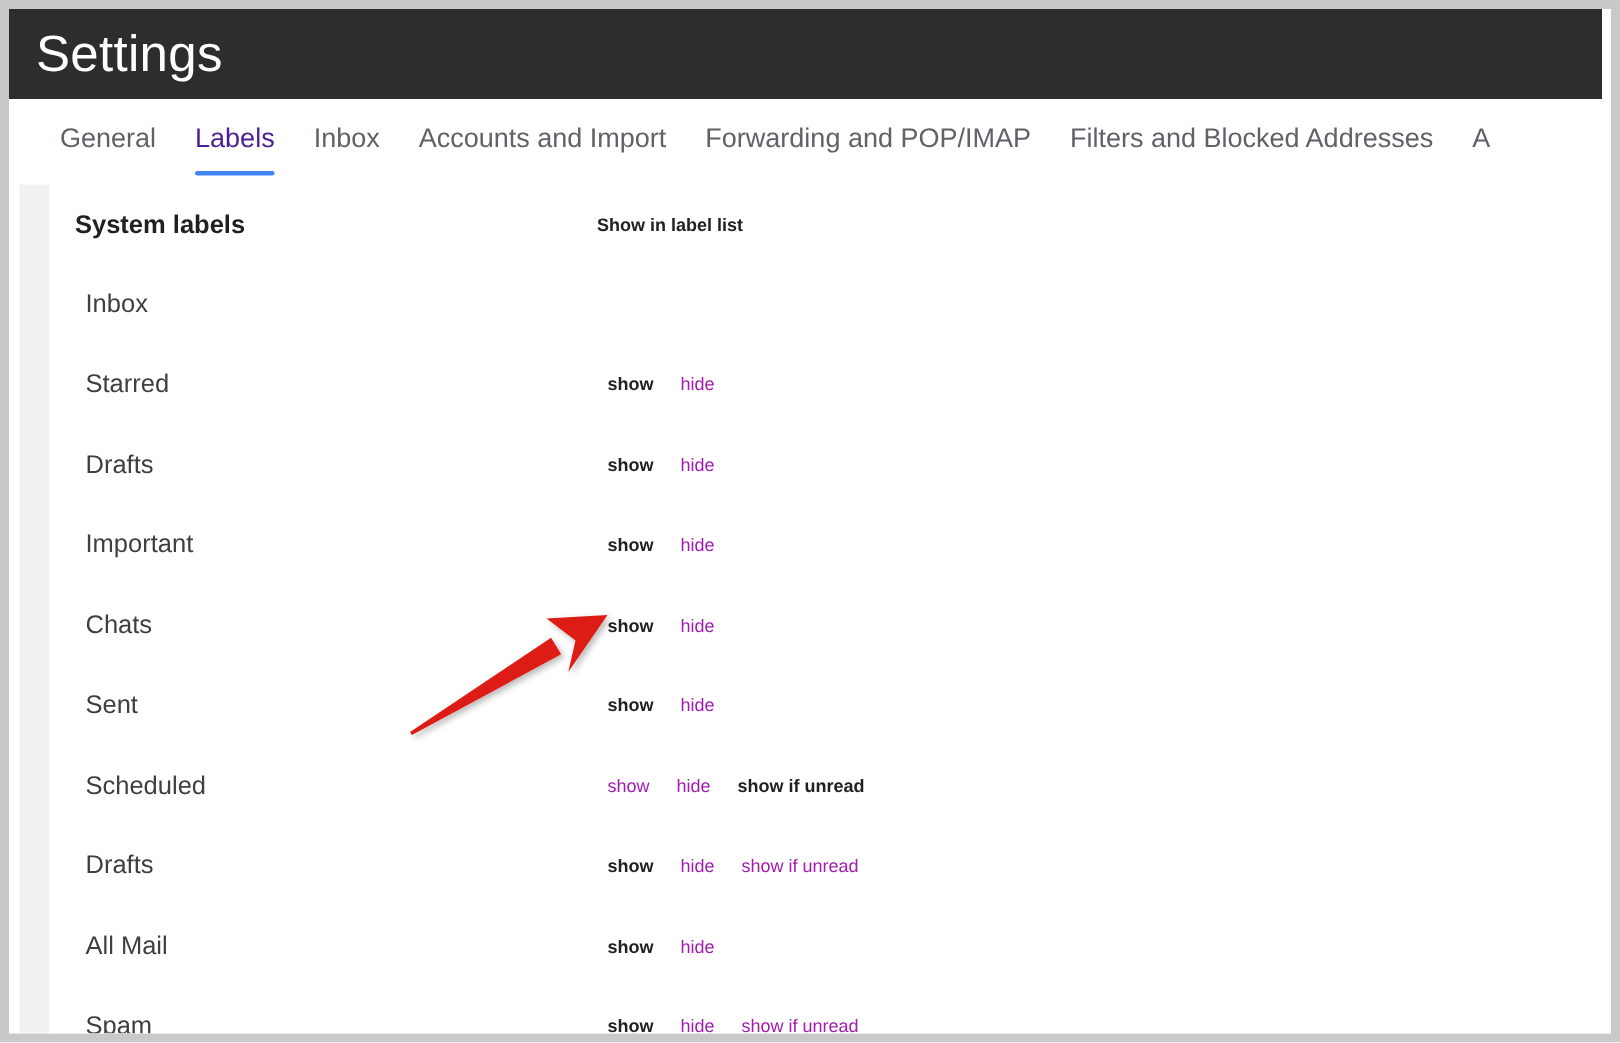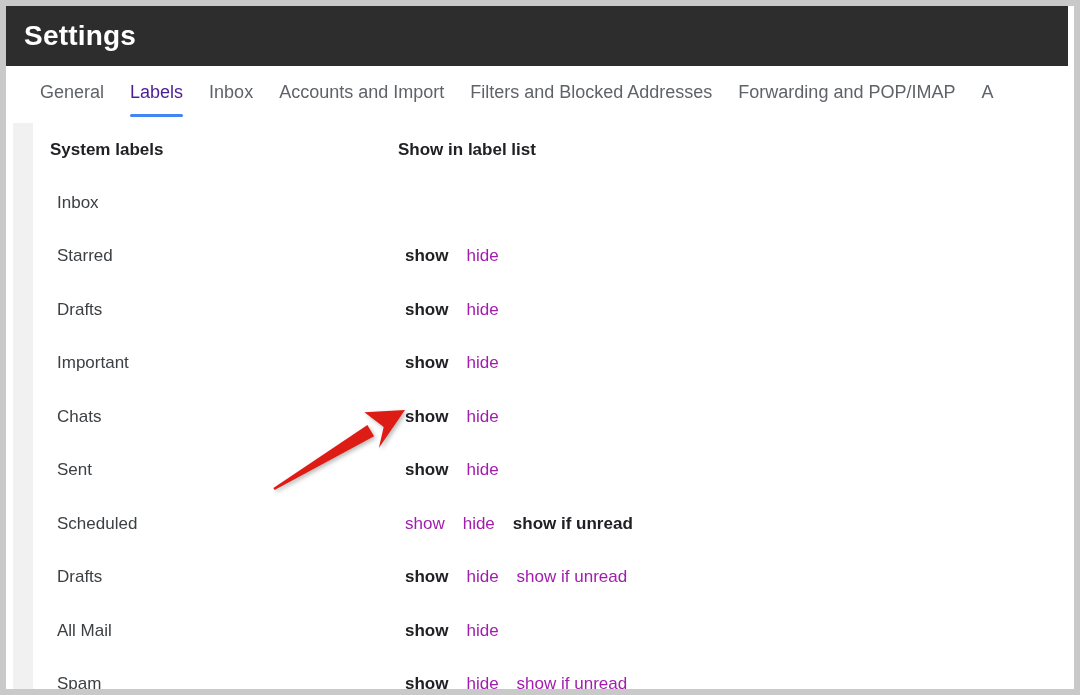--- a/index.html
+++ b/index.html
@@ -28,22 +28,22 @@
     top: 0;
     width: 1062px;
     height: 60px;
     background: #2d2d2d;
     display: flex;
     align-items: center;
     padding-left: 18px;
   }
   #titlebar .title {
     color: #ffffff;
-    font-size: 28px;
-    font-weight: 700;
+    font-size: 34px;
+    font-weight: 400;
     letter-spacing: 0.2px;
   }
 
   
   #tabstrip {
     position: absolute;
     left: 14px;
     top: 60px;
     width: 1068px;
     height: 55px;
@@ -110,21 +110,21 @@
     flex: 0 0 348px;
     font-size: 17px;
     color: #3c4043;
   }
   .row.header .col-label {
     font-weight: bold;
     color: #202124;
     font-size: 17px;
   }
   .col-actions {
-    font-size: 17px;
+    font-size: 12px;
     color: #3c4043;
     display: flex;
     align-items: baseline;
     white-space: nowrap;
   }
   .row.header .col-actions {
     font-weight: bold;
     color: #202124;
   }
 
@@ -153,22 +153,22 @@
 
   <div id="titlebar">
     <span class="title">Settings</span>
   </div>
 
   <div id="tabstrip">
       <div class="tab">General</div>
       <div class="tab active">Labels</div>
       <div class="tab">Inbox</div>
       <div class="tab">Accounts and Import</div>
+      <div class="tab">Forwarding and POP/IMAP</div>
       <div class="tab">Filters and Blocked Addresses</div>
-      <div class="tab">Forwarding and POP/IMAP</div>
       <div class="tab">A</div>
     </div>
 
   <div id="leftrail"></div>
 
   <div id="content">
 
     <div class="row header">
       <div class="col-label">System labels</div>
       <div class="col-actions">Show in label list</div>

